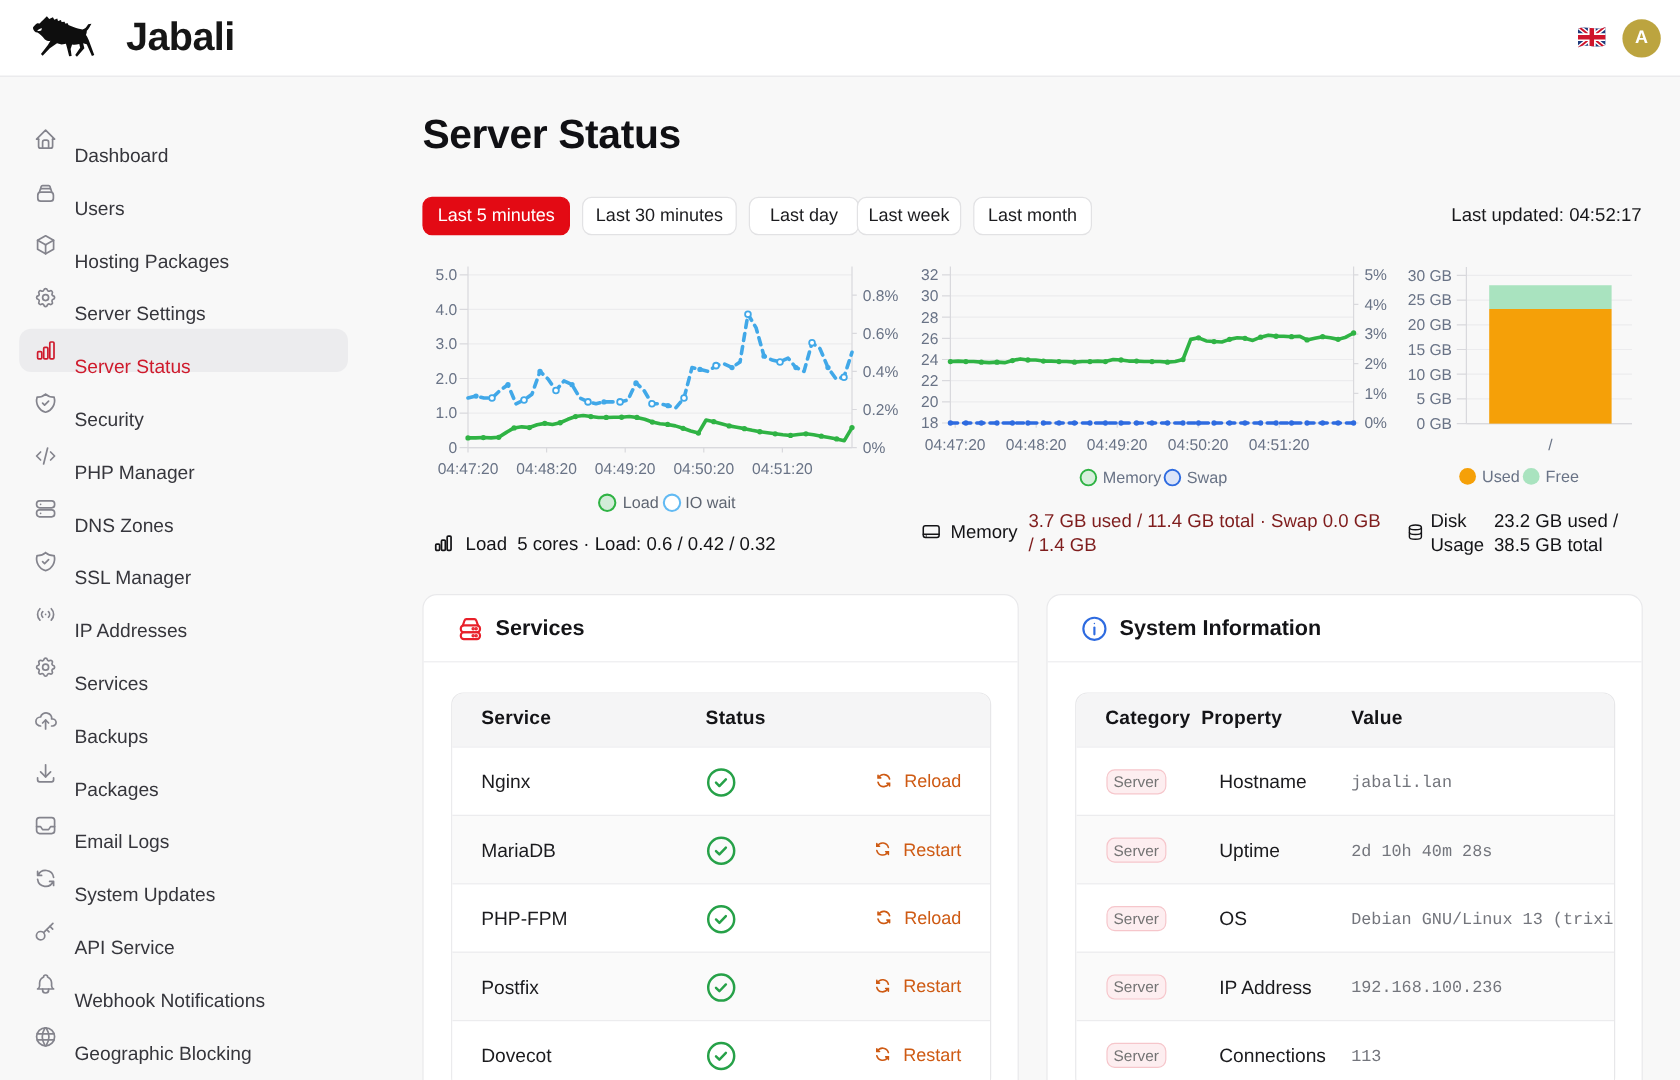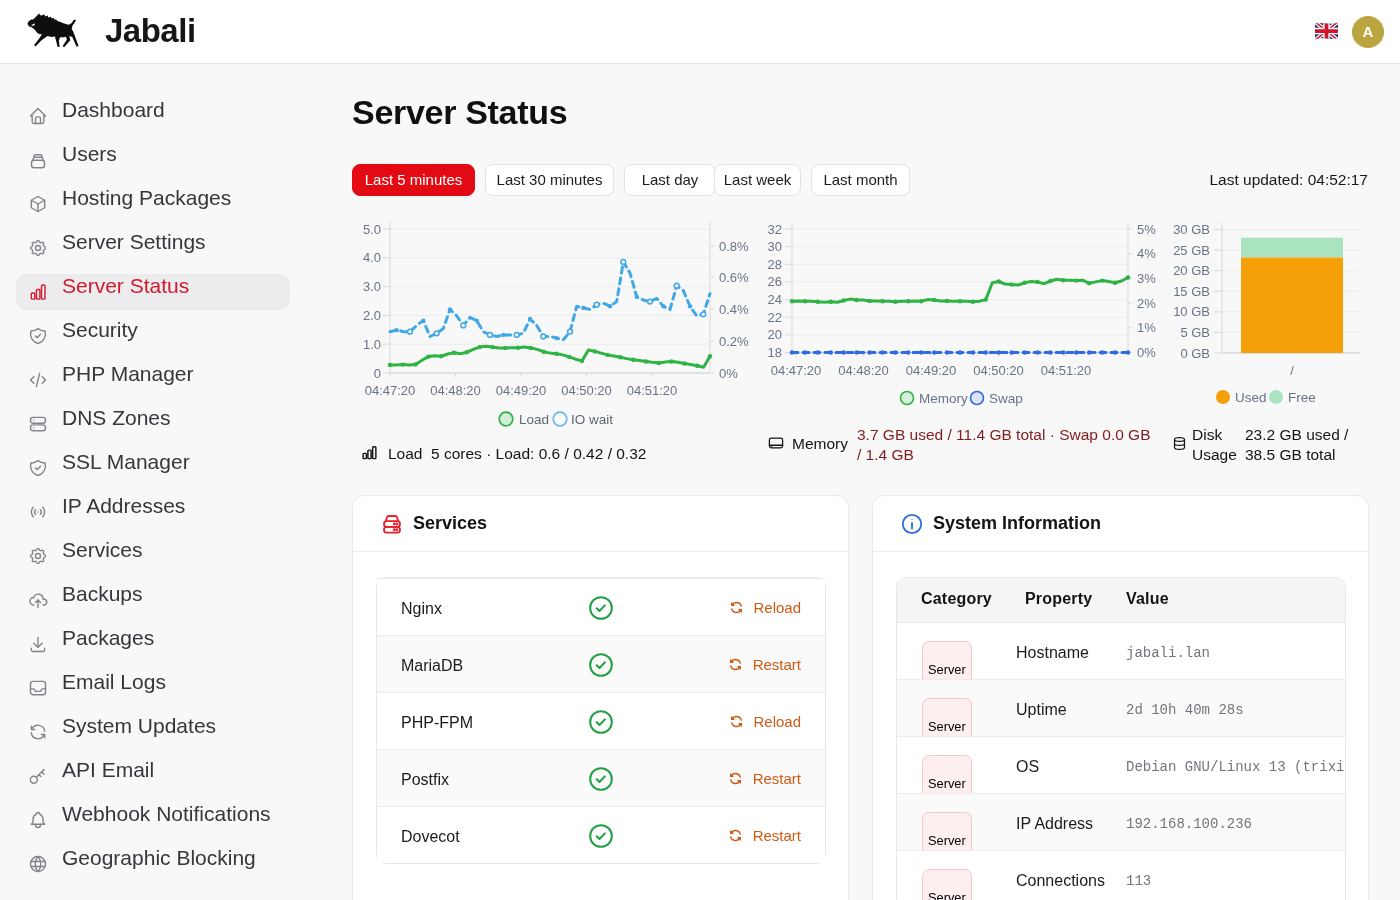--- a/index.html
+++ b/index.html
@@ -10,21 +10,21 @@
 
 #hdr { left:0; top:0; width:1400px; height:64px; background:#fff; border-bottom:1px solid #e7e7e9; }
 #logo { left:24px; top:6px; }
 #brand { left:85px; top:12px; font-size:33px; font-weight:bold; color:#161616; letter-spacing:-0.5px;margin-left:20px; }
 #flag { left:1314px; top:21px; }
 #avatar { left:1352px; top:16px; width:32px; height:32px; border-radius:50%; background:#bca43f; color:#fff; font-weight:bold; font-size:15px; text-align:center; line-height:32px; }
 
 
 .nav { position:absolute; left:16px; width:274px; height:36px; border-radius:10px; }
 .nav .ic { position:absolute; left:12px; top:8px; width:20px; height:20px; color:#84848d; }
-.nav .lb { position:absolute; left:46px; top:0; font-size:21px; color:#36363c; white-space:nowrap; }
+.nav .lb { position:absolute; left:46px; top:24px; font-size:16px; color:#36363c; white-space:nowrap; }
 .nav.act { background:#ececee; }
 .nav.act .ic { color:#cf1a2c; }
 .nav.act .lb { color:#cf1a2c; }
 
 
 #title { left:352px; top:93px; font-size:34px; font-weight:800; color:#101014; letter-spacing:-0.3px; }
 .btn { position:absolute; top:164px; height:32px; border-radius:8px; background:#fff; border:1px solid #e2e2e4; font-size:15px; color:#1c1c1f; text-align:center; }
 .btn span { display:inline-block; margin-top:6px; }
 .btn.act { background:#e30a14; border-color:#e30a14; color:#fff; }
 #updated { top:171px; right:32px; font-size:15.5px; color:#18181b; }
@@ -36,21 +36,21 @@
 .chead .i { position:absolute; left:27px; top:16px; width:24px; height:24px; }
 .tbl { position:absolute; left:23px; top:81px; width:450px; border:1px solid #e7e7e9; border-radius:10px; }
 .thead { height:44px; background:#f5f5f6; border-radius:9px 9px 0 0; position:relative; }
 .thead div { position:absolute; top:12px; font-size:16px; font-weight:bold; color:#141417; letter-spacing:0.2px; }
 .row { height:57px; position:relative; border-top:1px solid #ececee; background:#fff; }
 .row.alt { background:#fafafa; }
 .row .nm { position:absolute; left:24px; top:21px; font-size:16px; color:#1b1b1e; }
 .row .chk { position:absolute; left:211px; top:16px; width:26px; height:26px; color:#26a148; }
 .row .lnk { position:absolute; right:24px; top:20px; font-size:15px; color:#ce5a13; }
 .row .lnk svg { vertical-align:-2px; margin-right:5px; }
-.badge { position:absolute; left:25px; top:18px; font-size:12.8px; color:#000000; background:#fdeef0; border:1px solid #f6c6cb; border-radius:7px; padding:20px 5px; }
+.badge { position:absolute; left:25px; top:18px; font-size:12.8px; color:#737373; background:#fdeef0; border:1px solid #f6c6cb; border-radius:7px; padding:2px 5px; }
 .prop { position:absolute; left:119px; top:21px; font-size:16px; color:#1b1b1e; }
 .val { position:absolute; left:229px; top:22px; font-size:14px; color:#73757c; font-family:"Liberation Mono", monospace; white-space:nowrap; }
 </style>
 </head>
 <body>
 <div id="hdr" class="abs"></div>
 <div id="brand" class="abs">Jabali</div>
 <svg id="logo" class="abs" width="66" height="54" viewBox="0 0 64 52">
   <path fill="#0e0e0e" d="M3.4 16.2 C4.0 15.2 5.2 14.0 6.8 12.8 L8.8 12.9 C10.2 11.6 12.9 9.0 14.6 7.2 L16.5 9.3 L19.5 7.9 L20.6 9.9 L23.0 9.0 L23.6 10.9 L26.0 10.2 L26.5 11.7 L29.0 11.5 L29.3 12.9 L31.5 12.8 L32.0 14.2 C34.5 15.2 37.5 16.4 40.5 17.2 L43.4 17.9 C45.4 17.3 46.6 16.1 47.2 14.9 L48.0 13.5 L50.6 13.1 L49.6 15.1 C48.9 16.5 48.0 17.9 46.9 18.9 C46.9 20.0 46.7 21.2 46.2 22.2 C47.0 23.2 47.8 24.8 48.4 26.4 L52.9 38.5 L51.0 39.3 L46.8 29.8 L43.9 29.0 L44.9 33.0 L38.9 39.8 L37.5 38.5 L41.5 32.6 L40.8 29.6 C38.5 30.3 36.5 30.4 35.0 30.0 L33.8 33.5 L34.6 39.3 L32.6 39.5 L31.0 33.0 L30.0 29.3 L26.5 29.9 L22.8 28.9 L17.0 33.0 L11.2 39.0 L9.8 37.6 L15.3 30.6 L17.5 26.9 C15.0 27.6 13.0 26.5 12.2 25.0 C11.0 23.5 9.0 21.5 7.0 20.3 L5.6 20.0 C4.2 19.0 3.2 17.4 3.4 16.2 Z"></path>
   <path fill="#fff" d="M6.8 18.6 C7.9 17.7 9.3 17.0 10.7 16.8 L10.0 18.7 C8.9 19.2 7.7 19.1 6.8 18.6 Z"></path>
@@ -190,21 +190,21 @@
       </svg>
       <span class="lb">System Updates</span>
     </div>
     <div class="nav" style="top:758px">
       <svg class="ic" viewBox="0 0 24 24" fill="none" stroke="currentColor" stroke-width="1.7" stroke-linecap="round" stroke-linejoin="round">
         <circle cx="7" cy="16.5" r="4.2"></circle>
         <path d="M10 13.5l9.3 -9.3"></path>
         <path d="M16.4 7.2 l2.7 2.7"></path>
         <path d="M13.2 10.4l2.2 2.2"></path>
       </svg>
-      <span class="lb">API Email</span>
+      <span class="lb">API Service</span>
     </div>
     <div class="nav" style="top:802px">
       <svg class="ic" viewBox="0 0 24 24" fill="none" stroke="currentColor" stroke-width="1.7" stroke-linecap="round" stroke-linejoin="round">
         <path d="M10 5a2 2 0 1 1 4 0a7 7 0 0 1 4 6v3a4 4 0 0 0 2 3h-16a4 4 0 0 0 2 -3v-3a7 7 0 0 1 4 -6"></path>
         <path d="M9 17v1a3 3 0 0 0 6 0v-1"></path>
       </svg>
       <span class="lb">Webhook Notifications</span>
     </div>
     <div class="nav" style="top:846px">
       <svg class="ic" viewBox="0 0 24 24" fill="none" stroke="currentColor" stroke-width="1.7" stroke-linecap="round" stroke-linejoin="round">
@@ -502,20 +502,24 @@
       <rect x="4" y="9.2" width="16" height="5.7" rx="2.6"></rect>
       <rect x="4" y="14.9" width="16" height="5.7" rx="2.6"></rect>
       <circle cx="14.3" cy="12" r="0.55" fill="#e8202a"></circle>
         <circle cx="16.8" cy="12" r="0.55" fill="#e8202a"></circle>
       <circle cx="14.3" cy="17.8" r="0.55" fill="#e8202a"></circle>
         <circle cx="16.8" cy="17.8" r="0.55" fill="#e8202a"></circle>
     </svg>
     <div class="t">Services</div>
   </div>
   <div class="tbl" id="svcTbl">
+    <div class="thead">
+        <div style="left:24px;">Service</div>
+        <div style="left:211px;">Status</div>
+      </div>
   <div class="row">
         <span class="nm">Nginx</span>
         <svg class="chk" viewBox="0 0 24 24" fill="none" stroke="#26a148" stroke-width="1.9" stroke-linecap="round" stroke-linejoin="round">
           <circle cx="12" cy="12" r="10"></circle>
           <path d="M8 12.2 l2.6 2.6 5-5.2"></path>
         </svg>
         <span class="lnk"><svg width="15" height="15" viewBox="0 0 20 20" fill="none" stroke="#ce5a13" stroke-width="1.8" stroke-linecap="round">
             <path d="M16.4 8.2 a6.6 6.6 0 0 0 -12.2-1.4 M3.6 4 v3 h3"></path>
             <path d="M3.6 11.8 a6.6 6.6 0 0 0 12.2 1.4 M16.4 16 v-3 h-3"></path>
           </svg> Reload</span>
@@ -572,21 +576,21 @@
     <svg class="i" viewBox="0 0 24 24" fill="none" stroke="#2e6be0" stroke-width="1.8" stroke-linecap="round">
       <circle cx="12" cy="12" r="9.2"></circle>
       <line x1="12" y1="11" x2="12" y2="16.6"></line>
       <circle cx="12" cy="7.6" r="0.6" fill="#2e6be0" stroke="none"></circle>
     </svg>
     <div class="t">System Information</div>
   </div>
   <div class="tbl" id="sysTbl" style="overflow:hidden;">
     <div class="thead">
         <div style="left:24px;">Category</div>
-        <div style="left:128px;text-align:center;">Property</div>
+        <div style="left:104px;text-align:center;">Property</div>
         <div style="left:229px;">Value</div>
       </div>
   <div class="row">
         <span class="badge">Server</span>
         <span class="prop">Hostname</span>
         <span class="val">jabali.lan</span>
       </div>
       <div class="row alt">
         <span class="badge">Server</span>
         <span class="prop">Uptime</span>

